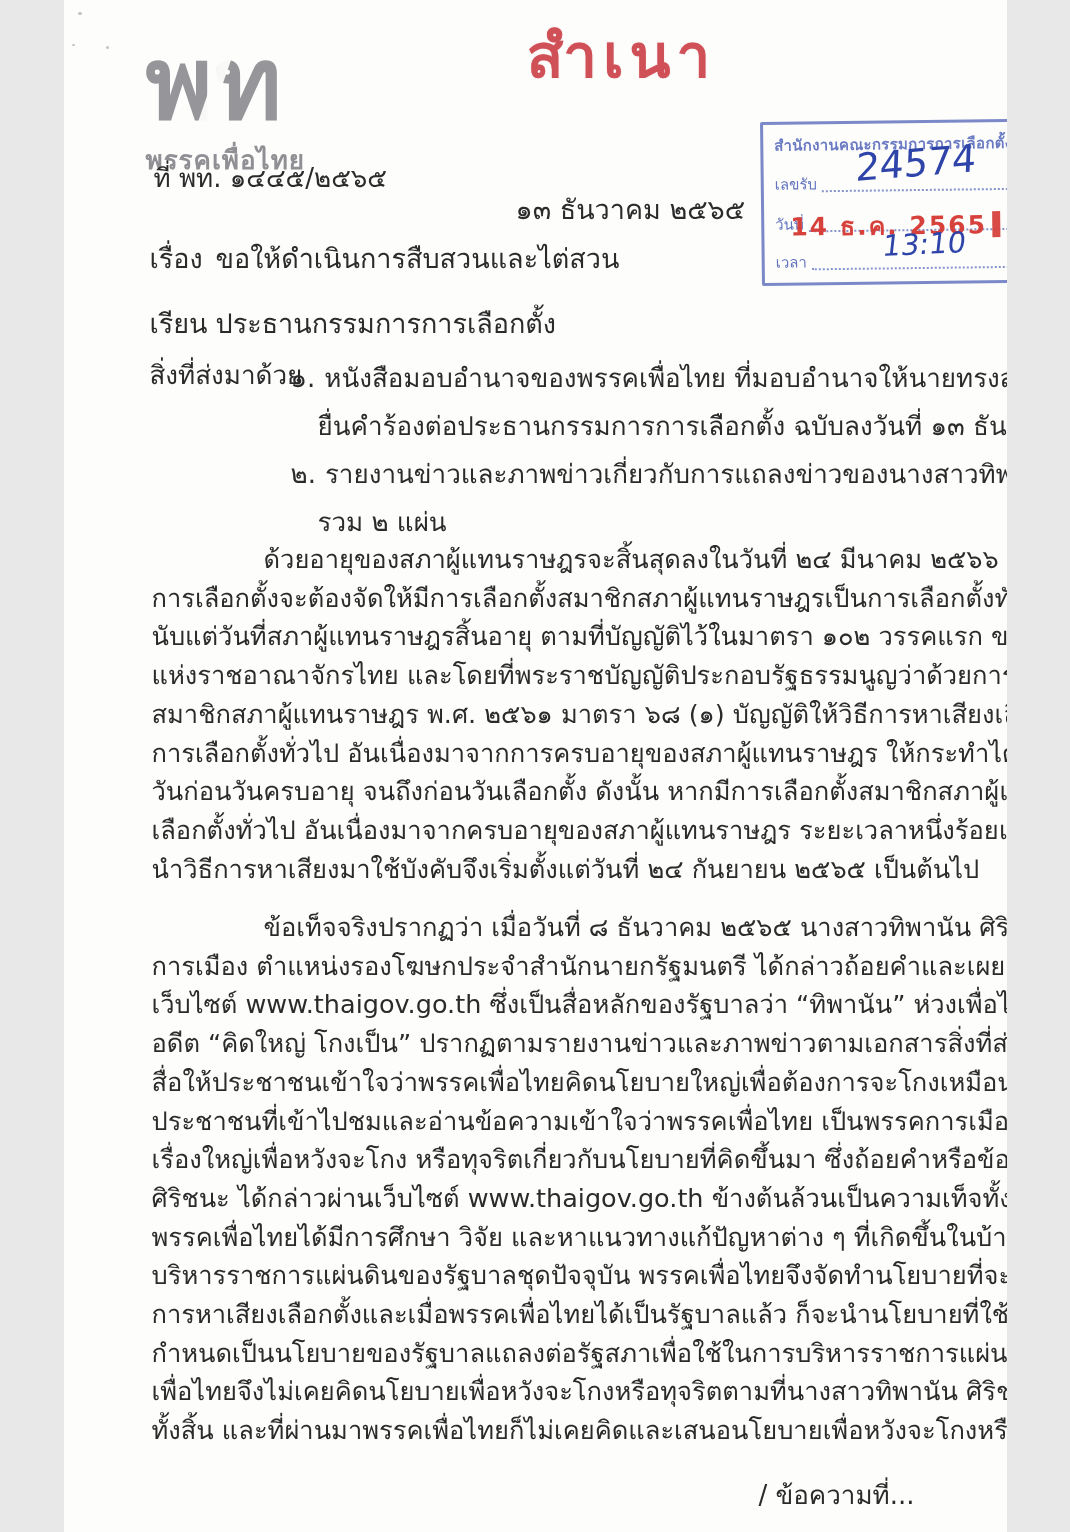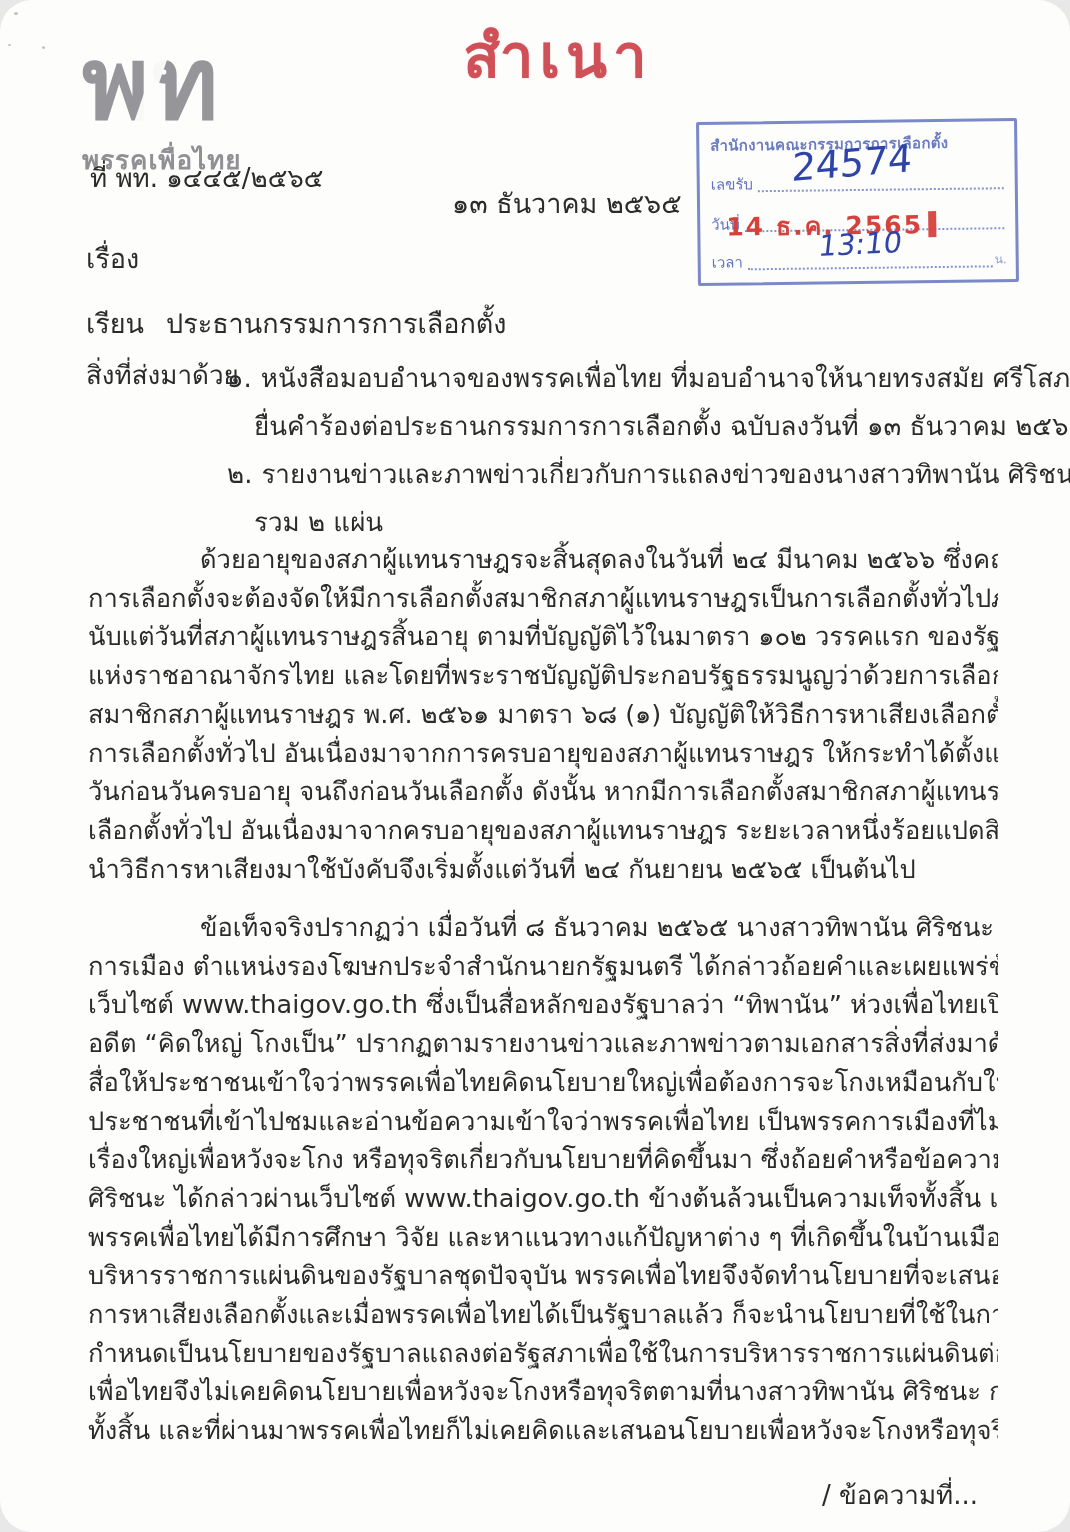--- a/index.html
+++ b/index.html
@@ -1,21 +1,20 @@
 <!DOCTYPE html>
 <html><head>
 <meta charset="utf-8">
 <style>
   html,body{margin:0;padding:0;background:#e8e8e8;}
   .page{
-    position:relative;width:1070px;height:1532px;margin:0 auto;
+    position:relative;width:943px;height:1532px;margin:0 auto;
     background:#fdfdfc;overflow:hidden;
     font-family:"DejaVu Sans","Liberation Sans",sans-serif;
     color:#2b2b2b;
-    border-radius:32px;
   }
   .speck{position:absolute;background:#9a9a9a;border-radius:50%;opacity:.6;}
   .sp1{left:14px;top:12px;width:4px;height:3px;}
   .sp2{left:42px;top:46px;width:3px;height:3px;}
   .sp3{left:8px;top:44px;width:3px;height:2px;}
 
   
   .logo{position:absolute;left:82px;top:30px;}
   .logo-mono{
     font-size:102px;line-height:1.05;font-weight:800;color:#95959a;
@@ -53,25 +52,25 @@
   .hand-number{left:92px;top:18px;font-size:38px;transform:rotate(-4deg) skewX(-7deg);}
   .hand-time{left:118px;top:104px;font-size:29px;transform:rotate(-2deg) skewX(-9deg);}
   .red-date{
     position:absolute;left:26px;top:82px;display:flex;align-items:center;
     font-size:25px;font-weight:800;color:#d7413c;letter-spacing:2px;white-space:nowrap;
   }
   .red-bar{width:8px;height:26px;background:#d7413c;margin-left:5px;opacity:.95;}
 
   
   .ref-no{position:absolute;left:90px;top:157px;font-size:26px;white-space:nowrap;}
-  .letter-date{position:absolute;left:452px;top:182px;font-size:27px;white-space:nowrap;}
+  .letter-date{position:absolute;left:452px;top:188px;font-size:27px;white-space:nowrap;}
   .row{position:absolute;left:86px;display:flex;font-size:27px;white-space:nowrap;}
   .row-label{width:66px;flex:none;}
   .subject-row{top:237px;align-items:center;}
-  .to-row{top:302px;gap:14px;}
+  .to-row{top:302px;}
 
   
   .attach{position:absolute;left:86px;top:354px;display:flex;font-size:26px;}
   .attach-label{width:141px;flex:none;white-space:nowrap;}
   .attach-lines{flex:none;}
   .aline{line-height:48px;white-space:nowrap;}
   .aline .a-no{margin-right:9px;}
   .aline.indent{padding-left:27px;}
 
   
@@ -122,20 +121,21 @@
       <span class="r-unit">น.</span>
     </div>
     <div class="hand hand-time">13:10</div>
   </div>
 
   <div class="ref-no">ที่ พท. ๑๔๔๕/๒๕๖๕</div>
   <div class="letter-date">๑๓ ธันวาคม ๒๕๖๕</div>
 
   <div class="row subject-row">
     <span class="row-label">เรื่อง</span>
+    <span class="row-value">ขอให้ดำเนินการสืบสวนและไต่สวน</span>
   </div>
 
   <div class="row to-row">
     <span class="row-label">เรียน</span>
     <span class="row-value">ประธานกรรมการการเลือกตั้ง</span>
   </div>
 
   <div class="attach">
     <span class="attach-label">สิ่งที่ส่งมาด้วย</span>
     <div class="attach-lines">

